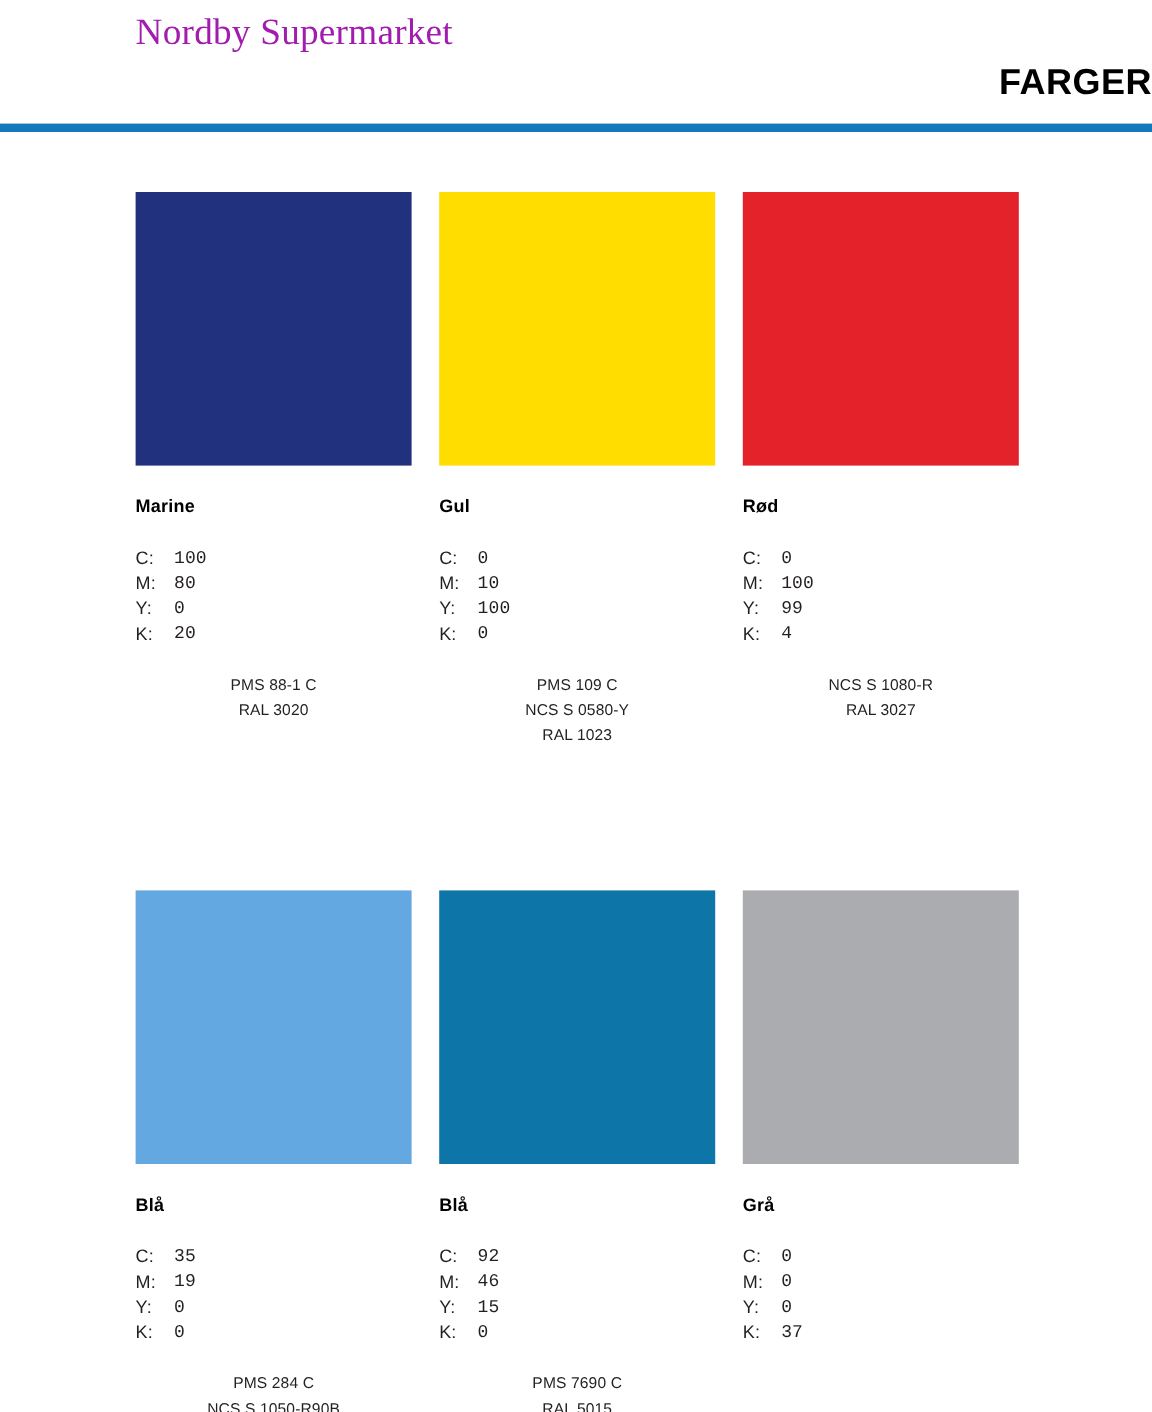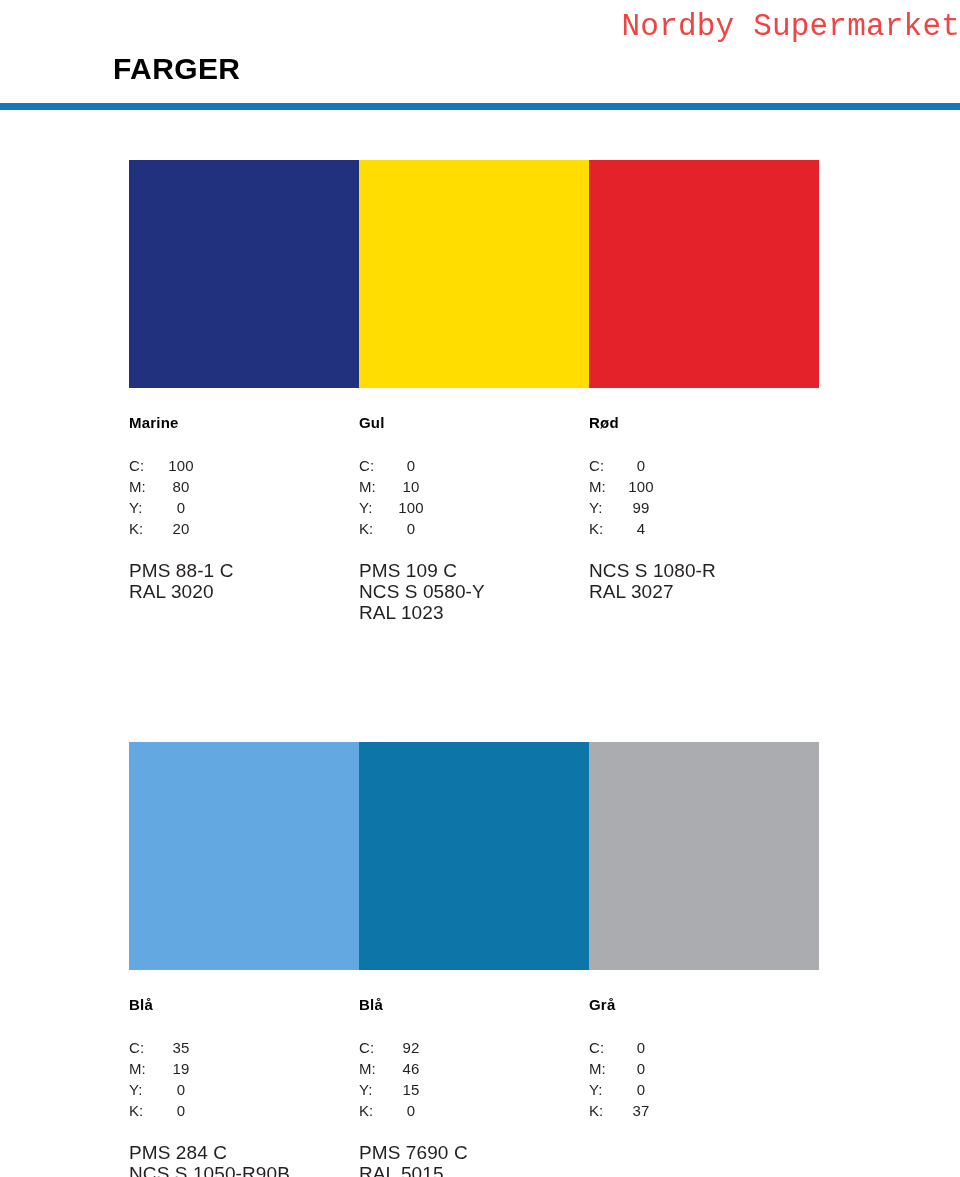--- a/index.html
+++ b/index.html
@@ -16,38 +16,38 @@
     position: relative;
     overflow: hidden;
   }
 
   
   .header {
     padding: 8px 0 0 113px;
   }
 
   .brand-name {
-    font-family: Liberation Mono, monospace;
+    font-family: Liberation Serif, serif;
     font-size: 31px;
     font-weight: 300;
     letter-spacing: 0.2px;
-    color: #ef4444;
+    color: #a21caf;
     line-height: 1.22;
     white-space: nowrap;
-    text-align: right;
   }
 
   .page-title {
     font-family: "Liberation Sans", sans-serif;
     font-size: 30px;
     font-weight: 700;
     letter-spacing: 0.4px;
     color: #000000;
     line-height: 1.25;
     margin-top: 4px;
+    text-align: right;
   }
 
   .rule {
     position: absolute;
     left: 0;
     top: 103px;
     width: 960px;
     height: 7px;
     background: #1378bc;
   }
@@ -59,21 +59,21 @@
     top: 160px;
     width: 735px;
   }
 
   .grid.second {
     top: 742px;
   }
 
   .row {
     display: flex;
-    margin-left: 16px;
+    gap: 23px;
   }
 
   .cell {
     width: 230px;
     flex: 0 0 230px;
   }
 
   .swatch {
     width: 230px;
     height: 228px;
@@ -111,28 +111,30 @@
 
   .cmyk-key {
     width: 32px;
     flex: 0 0 32px;
     text-align: left;
   }
 
   .cmyk-val {
     width: 40px;
     flex: 0 0 40px;
-    text-align: center;
+    text-align: left;
+    font-family: Liberation Mono, monospace;
   }
 
   .refs {
-    font-size: 19px;
+    font-size: 13px;
     line-height: 21px;
     color: #231f20;
     letter-spacing: 0.1px;
+    text-align: center;
   }
 
   .ref-line { white-space: nowrap; }
 </style>
 </head>
 <body>
 
 <div class="header">
   <div class="brand-name">Nordby Supermarket</div>
   <div class="page-title">FARGER</div>

